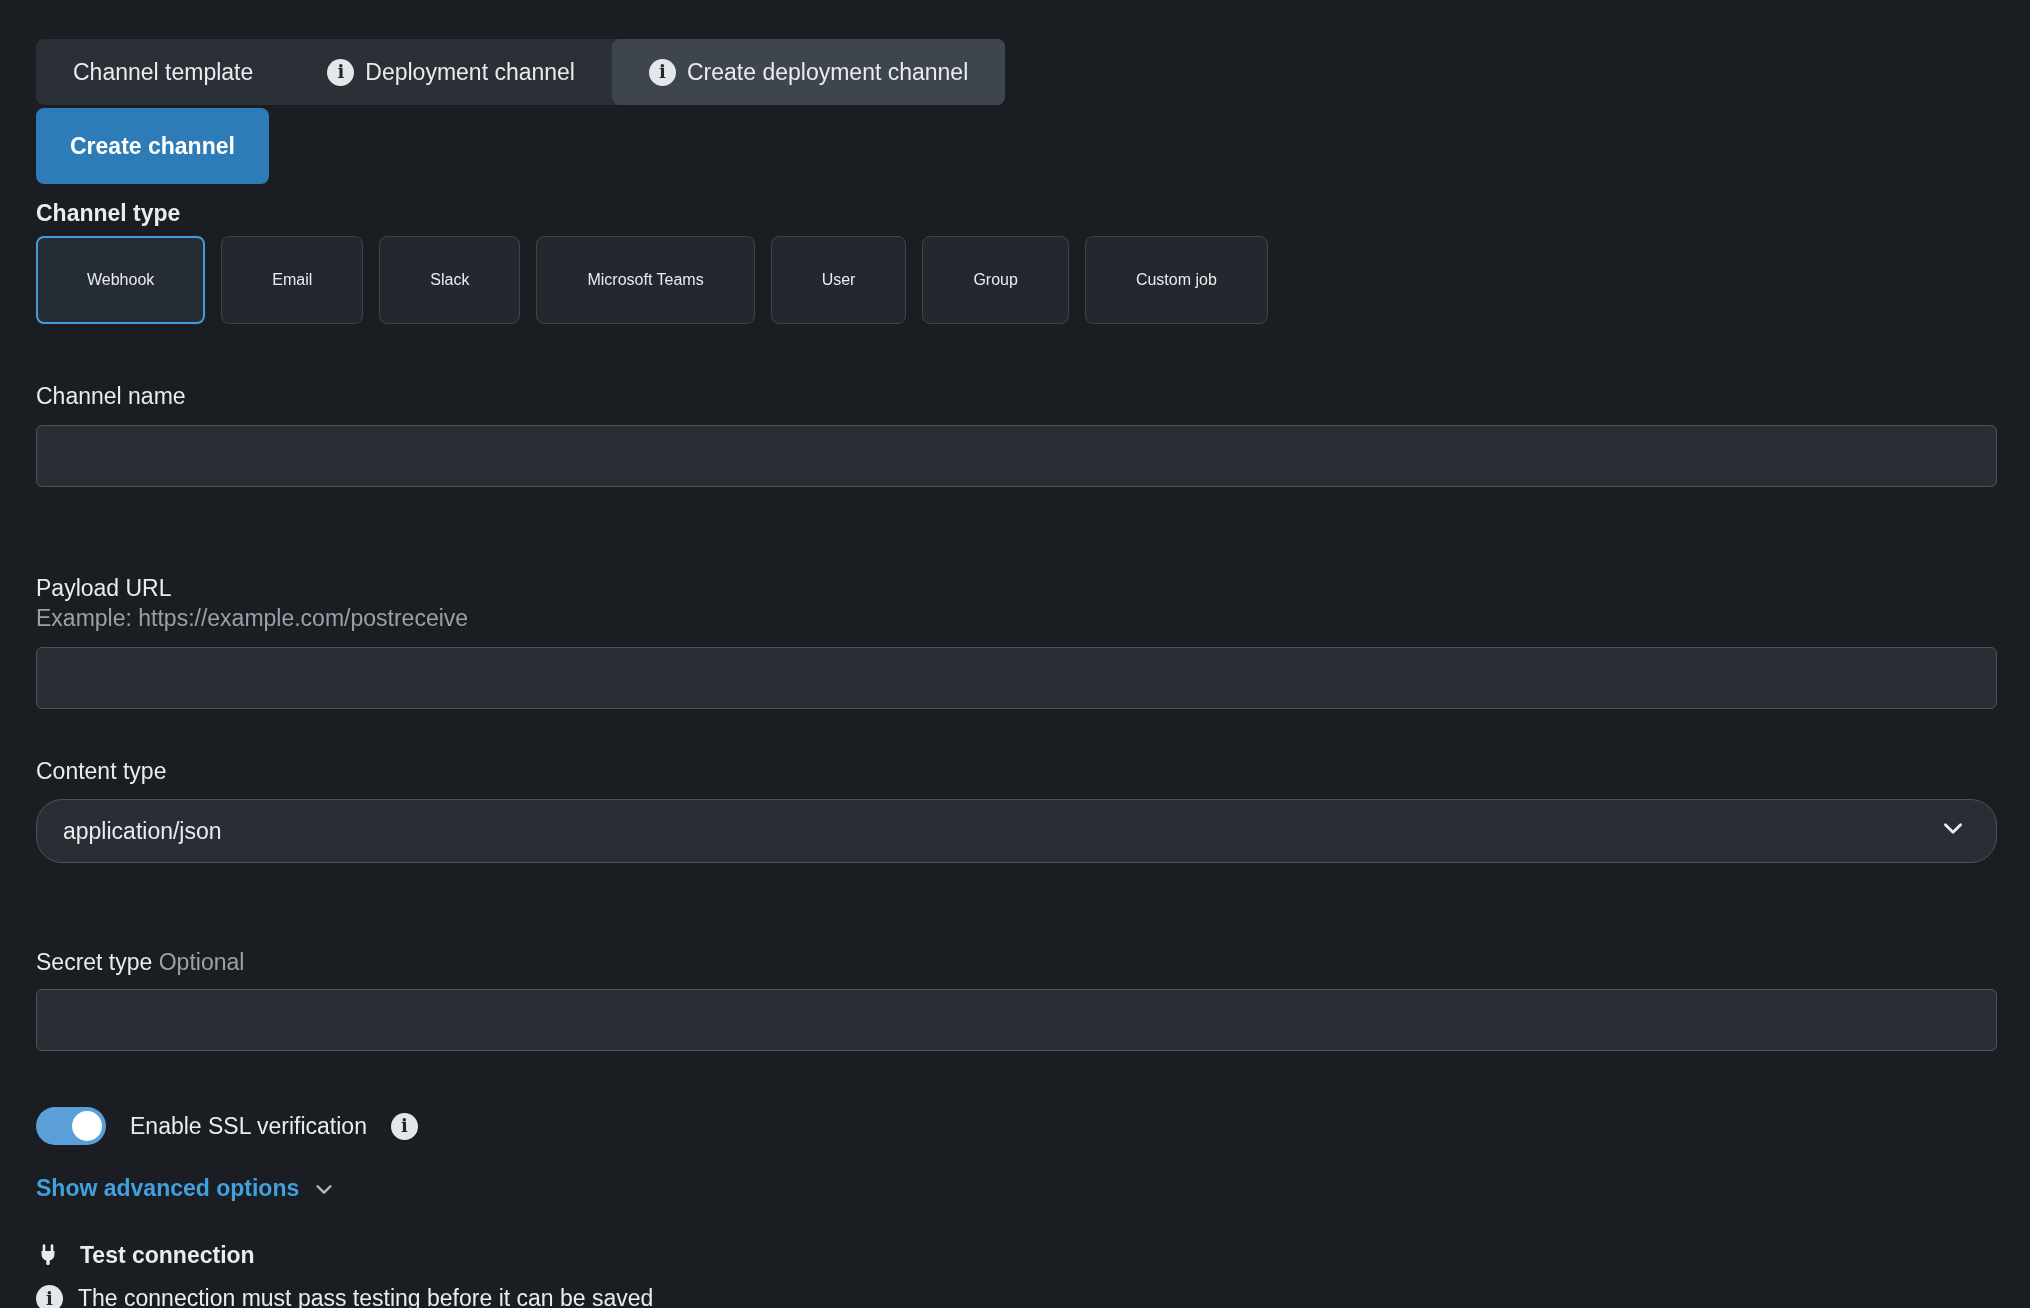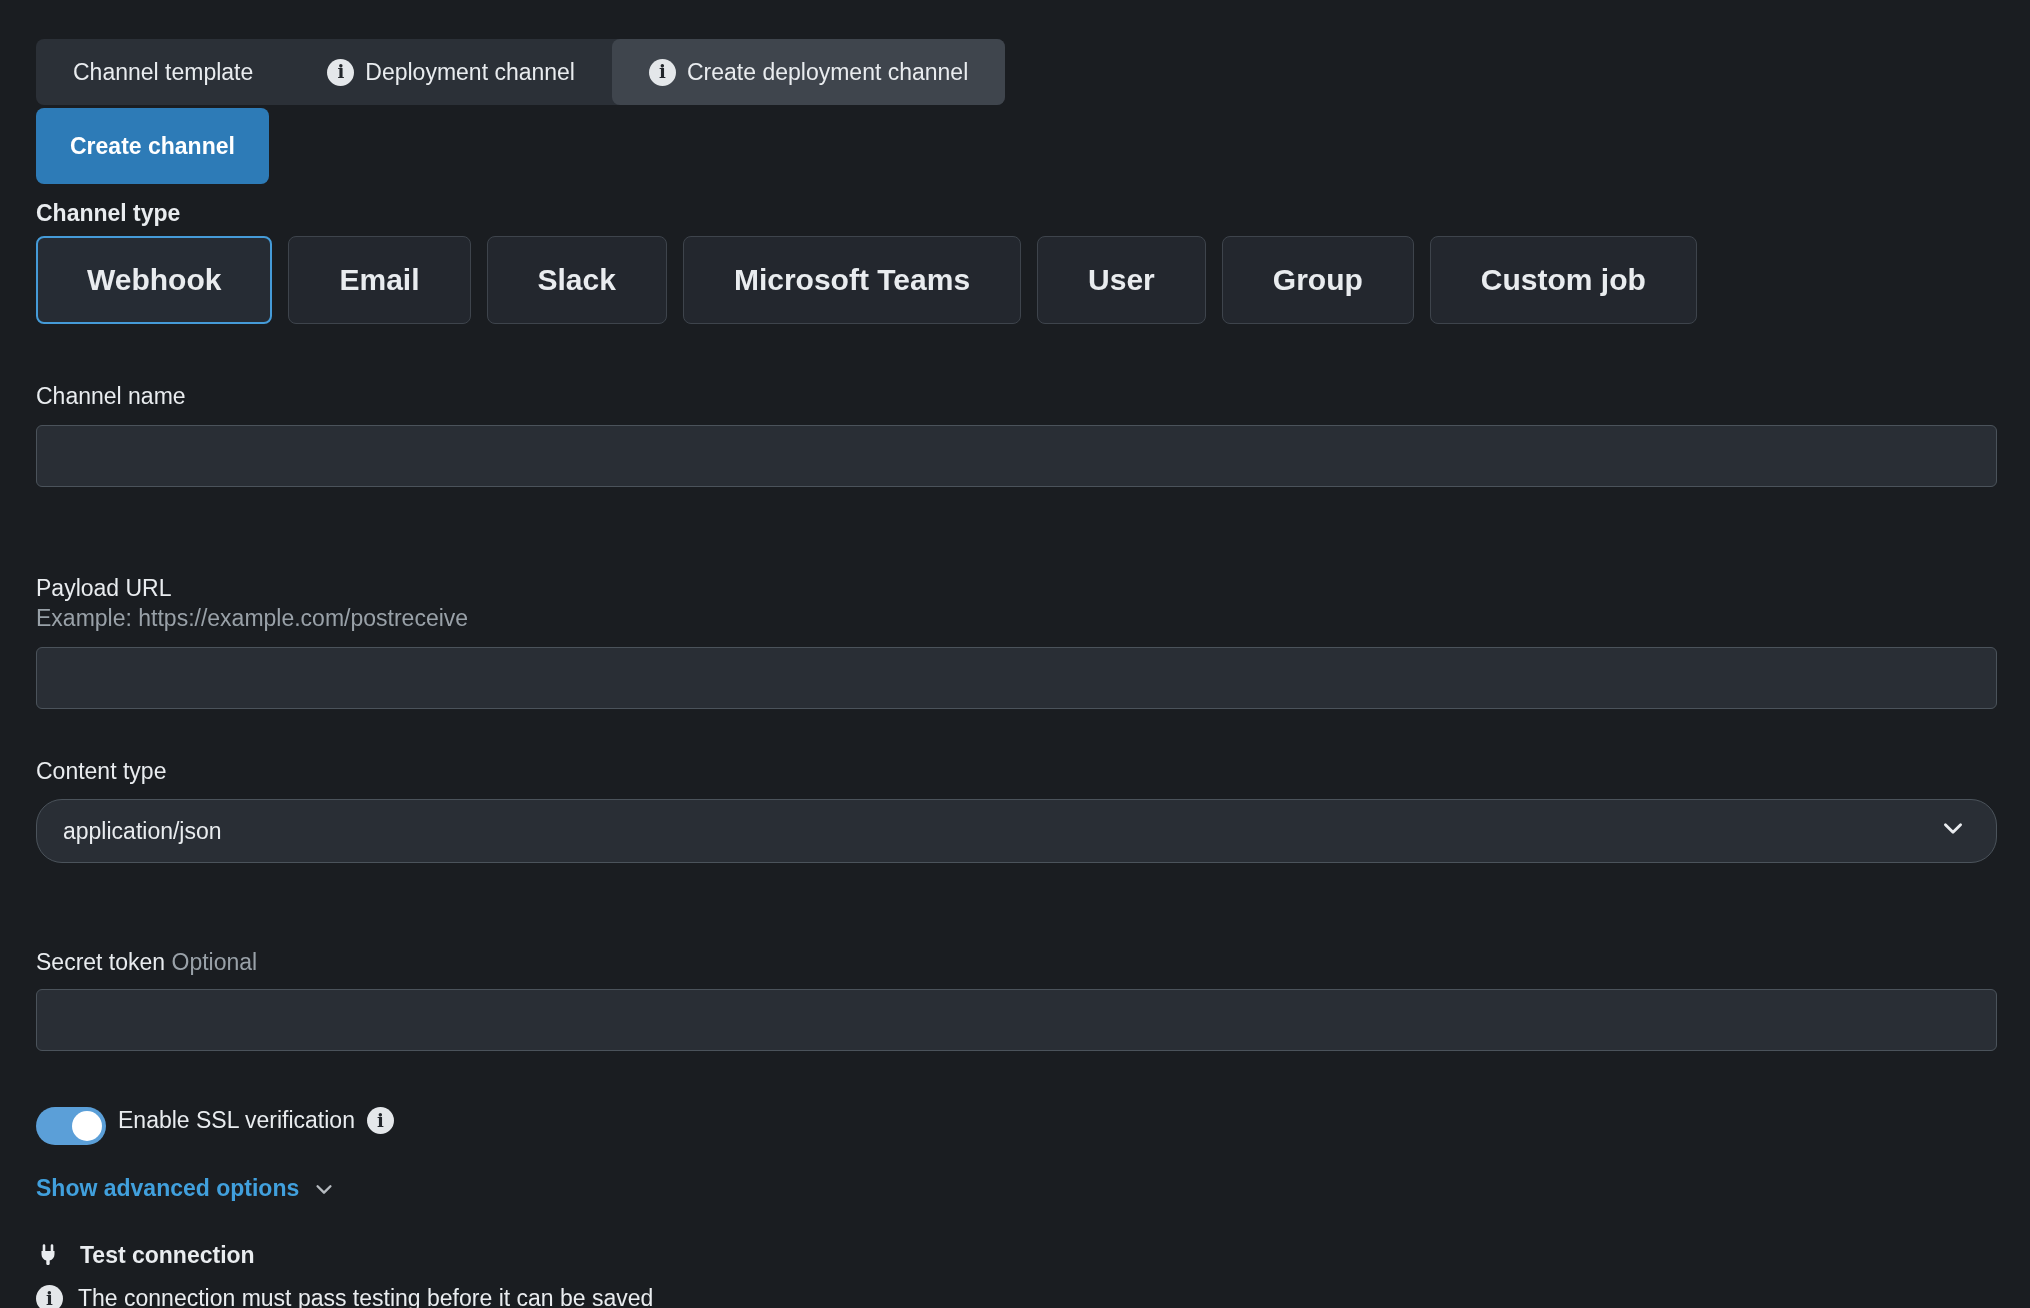--- a/index.html
+++ b/index.html
@@ -27,37 +27,37 @@
        color:#fff;font-weight:bold;font-size:23px;border:none;border-radius:8px;
        font-family:"Liberation Sans",sans-serif;cursor:pointer;}
 
   
   .section-label{font-size:23px;line-height:30px;}
   .bold{font-weight:bold;}
   .channel-type-label{margin-top:14px;}
   .type-row{display:flex;gap:16px;margin-top:8px;}
   .type-btn{height:88px;padding:0 50px;background:var(--chip-bg);
        border:1px solid var(--chip-border);border-radius:8px;color:var(--text);
-       font-size:30px;font-family:"Liberation Sans",sans-serif;cursor:pointer;white-space:nowrap;font-weight:bold;}
+       font-size:16px;font-family:"Liberation Sans",sans-serif;cursor:pointer;white-space:nowrap;}
   .type-btn.selected{border:2px solid var(--sel-blue);padding:0 49px;background:#262c34;}
 
   
   .field-label{font-size:23px;line-height:30px;color:var(--text);}
   .hint{font-size:23px;line-height:30px;color:var(--muted);}
   .optional{color:var(--muted);}
   .text-input{display:block;width:100%;height:62px;background:var(--input-bg);
        border:1px solid var(--input-border);border-radius:6px;color:var(--text);
        font-size:23px;padding:0 26px;font-family:"Liberation Sans",sans-serif;}
   .select{position:relative;width:100%;height:64px;background:var(--input-bg);
        border:1px solid var(--input-border);border-radius:6px;display:flex;
        align-items:center;padding:0 26px;font-size:23px;cursor:pointer;}
   .select .chev{position:absolute;right:30px;top:50%;transform:translateY(-50%);}
 
   
-  .toggle-row{display:flex;gap:12px;margin-top:56px;}
+  .toggle-row{display:flex;align-items:center;gap:24px;margin-top:56px;}
   .toggle{width:70px;height:38px;border-radius:19px;background:var(--toggle-blue);
        position:relative;cursor:pointer;flex:0 0 auto;}
   .toggle .knob{position:absolute;right:4px;top:4px;width:30px;height:30px;
        border-radius:50%;background:#fff;}
   .toggle-label{font-size:23px;}
   .adv-link{display:flex;align-items:center;gap:14px;margin-top:30px;
        color:var(--link-blue);font-weight:bold;font-size:23px;cursor:pointer;width:max-content;}
 
   
   .test-title{display:flex;align-items:center;gap:20px;margin-top:40px;
@@ -116,21 +116,21 @@
   <div class="select mt-sel">
     <span>application/json</span>
     <span class="chev">
       <svg width="26" height="26" viewBox="0 0 24 24" fill="none">
         <path d="M5 9l7 7 7-7" stroke="#e9ecef" stroke-width="2.6" stroke-linecap="round" stroke-linejoin="round"></path>
       </svg>
     </span>
   </div>
 
   <div class="field-label mt-st">
-    <span>Secret token</span>
+    <span>Secret type</span>
     <span class="optional">Optional</span>
   </div>
   <input class="text-input mt-sti" type="text" value="" style="">
 
   <div class="toggle-row">
     <div class="toggle">
       <span class="knob"></span>
     </div>
     <span class="toggle-label">Enable SSL verification</span>
     <span class="info-icon">i</span>

